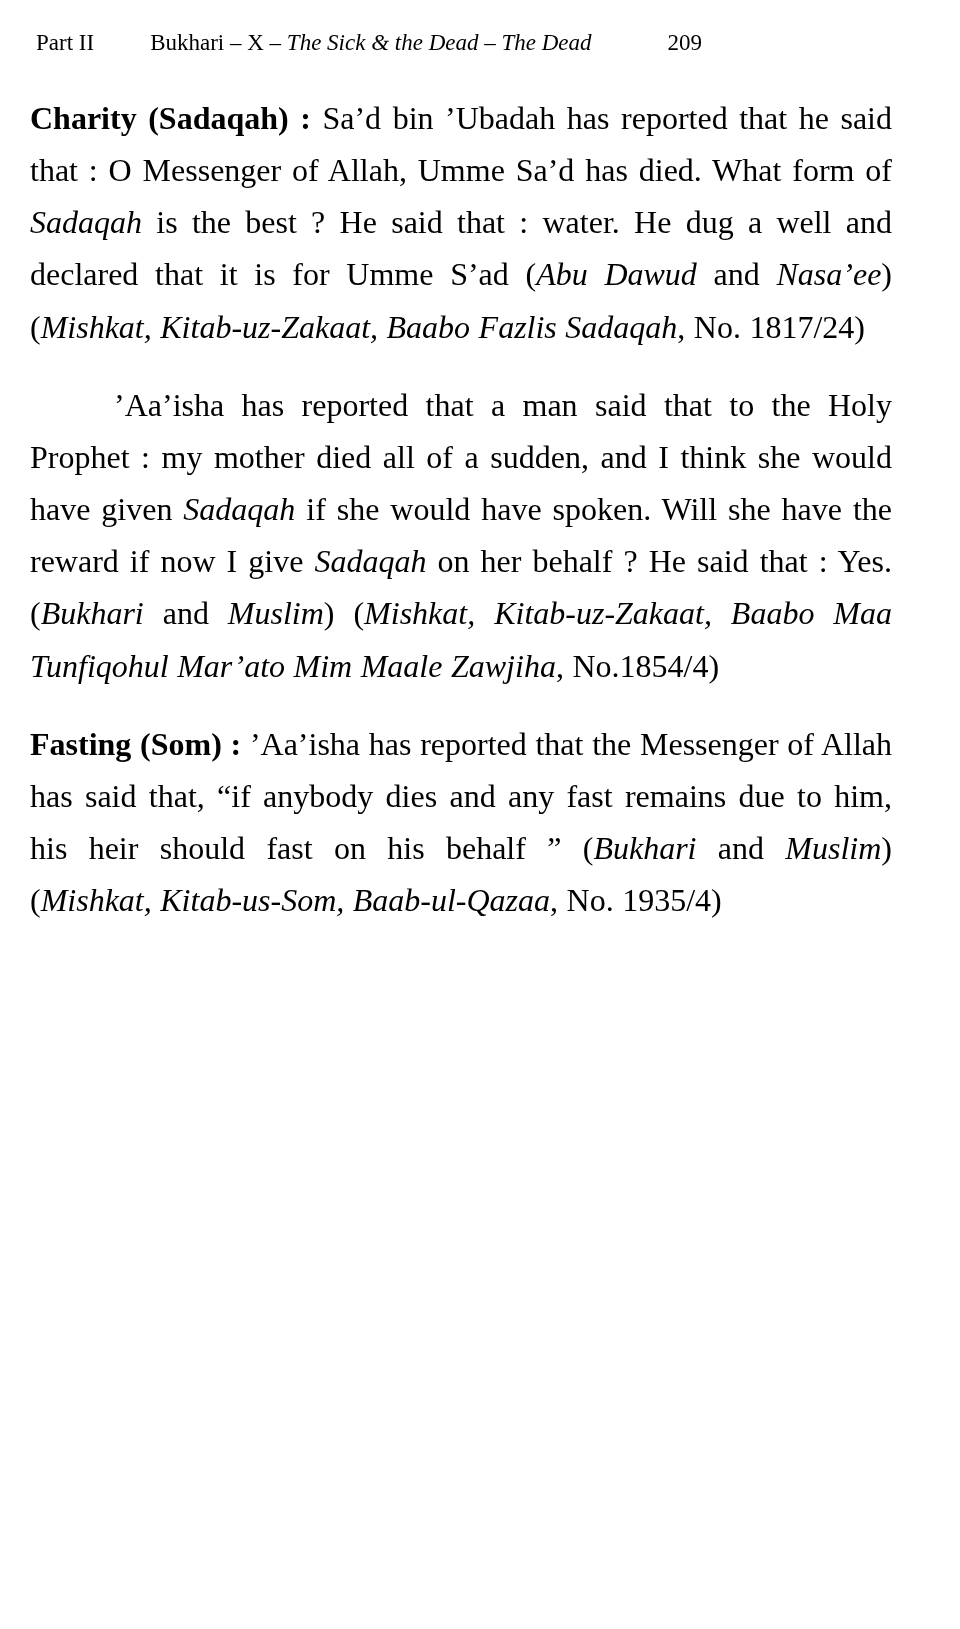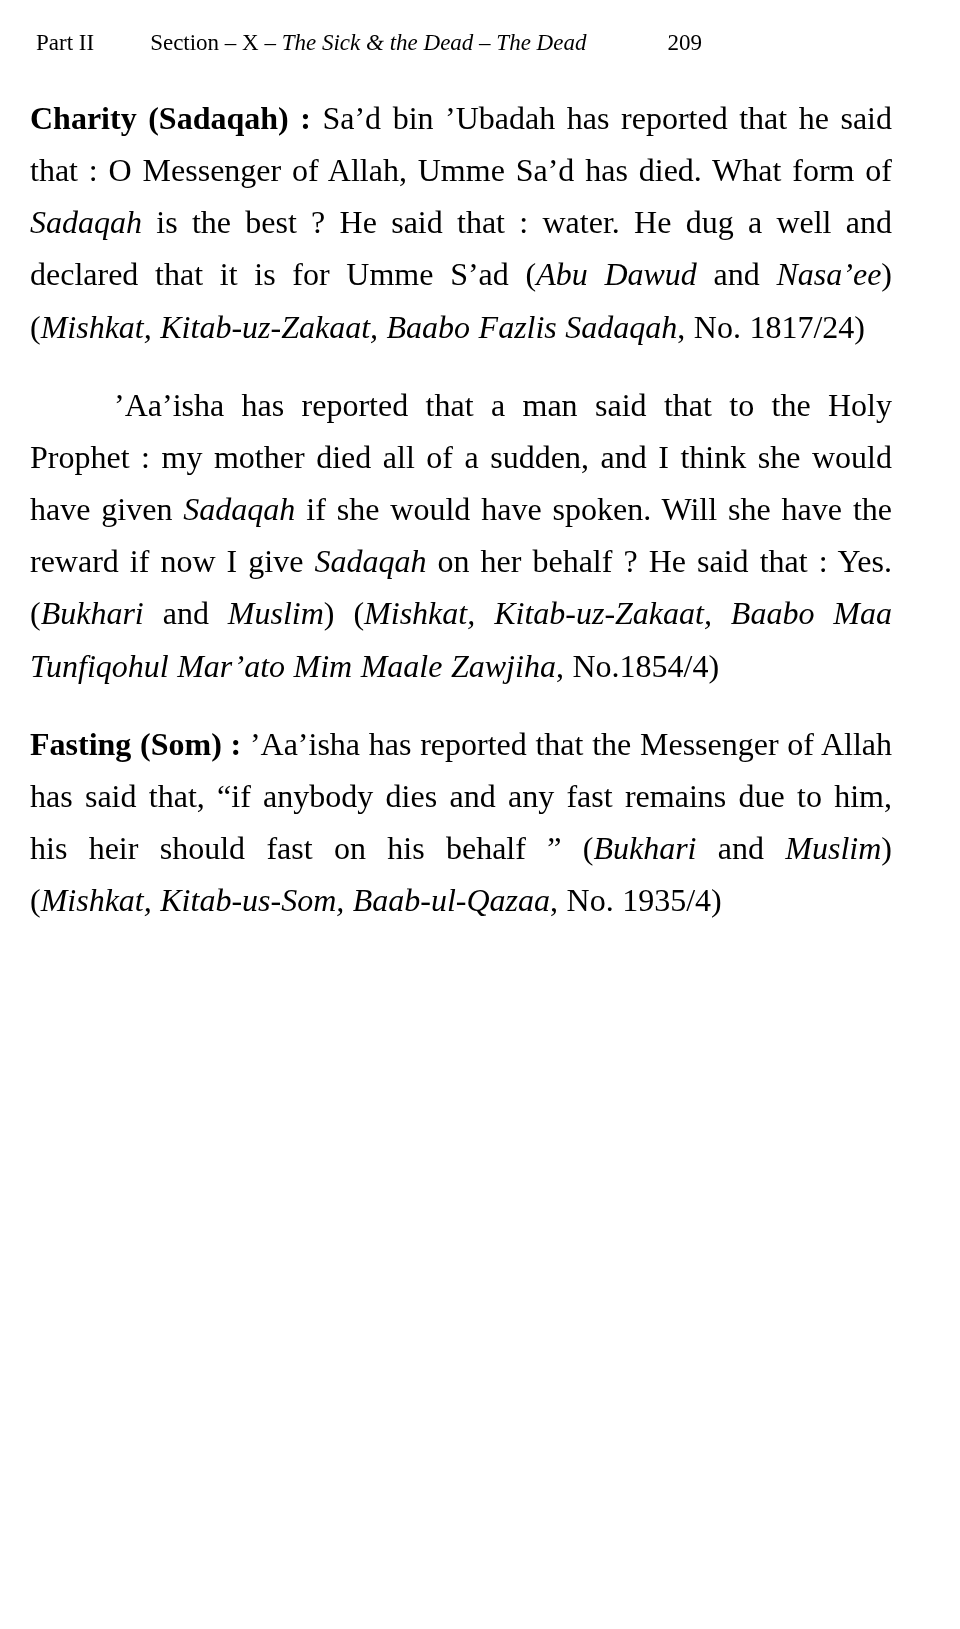--- a/index.html
+++ b/index.html
@@ -67,21 +67,21 @@
     font-style: italic;
   }
 </style>
 </head>
 <body>
 
 <div class="page">
 
   <div class="running-head">
     <span class="rh-part">Part II</span>
-    <span class="rh-section"><span>Section – X – </span><span class="ital">The Sick &amp; the Dead – The Dead</span></span>
+    <span class="rh-section"><span>Bukhari – X – </span><span class="ital">The Sick &amp; the Dead – The Dead</span></span>
     <span class="rh-page">209</span>
   </div>
 
   <div class="body-col">
     <div id="paragraphs">
         <p class="para"><span class="bold">Charity (Sadaqah) :</span><span class=""> Sa’d bin ’Ubadah has reported that he said that : O Messenger of Allah, Umme Sa’d has died. What form of </span><span class="ital">Sadaqah</span><span class=""> is the best ? He said that : water. He dug a well and declared that it is for Umme S’ad (</span><span class="ital">Abu Dawud</span><span class=""> and </span><span class="ital">Nasa’ee</span><span class="">) (</span><span class="ital">Mishkat, Kitab-uz-Zakaat, Baabo Fazlis Sadaqah</span><span class="">, No. 1817/24)</span></p>
         <p class="para indented"><span class="">’Aa’isha has reported that a man said that to the Holy Prophet : my mother died all of a sudden, and I think she would have given </span><span class="ital">Sadaqah</span><span class=""> if she would have spoken. Will she have the reward if now I give </span><span class="ital">Sadaqah</span><span class=""> on her behalf ? He said that : Yes. (</span><span class="ital">Bukhari</span><span class=""> and </span><span class="ital">Muslim</span><span class="">) (</span><span class="ital">Mishkat, Kitab-uz-Zakaat, Baabo Maa Tunfiqohul Mar’ato Mim Maale Zawjiha</span><span class="">, No.1854/4)</span></p>
         <p class="para"><span class="bold">Fasting (Som) :</span><span class=""> ’Aa’isha has reported that the Messenger of Allah has said that, “if anybody dies and any fast remains due to him, his heir should fast on his behalf ” (</span><span class="ital">Bukhari</span><span class=""> and </span><span class="ital">Muslim</span><span class="">) (</span><span class="ital">Mishkat, Kitab-us-Som, Baab-ul-Qazaa</span><span class="">, No. 1935/4)</span></p>
       </div>
   </div>

